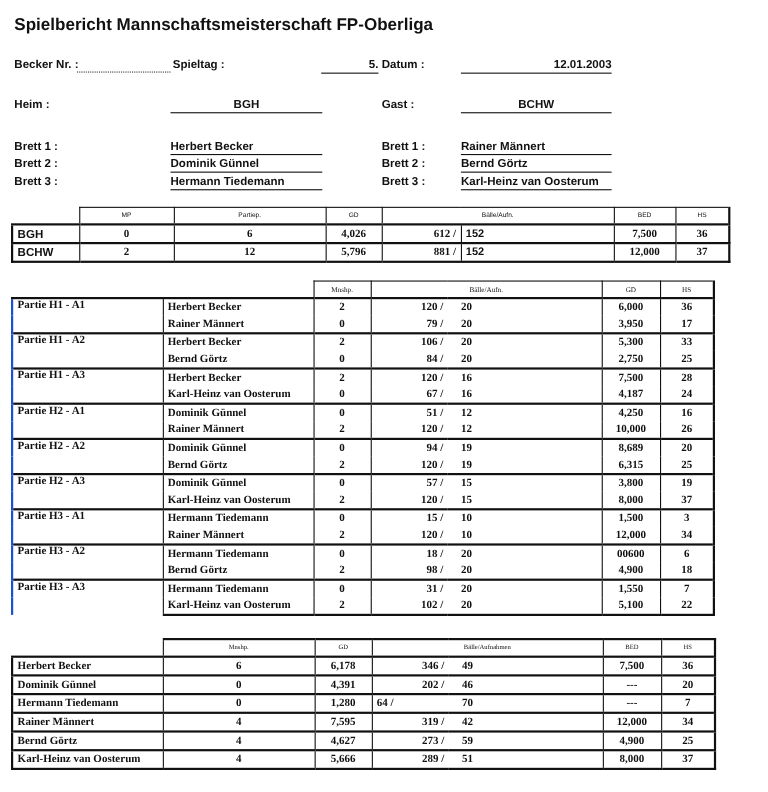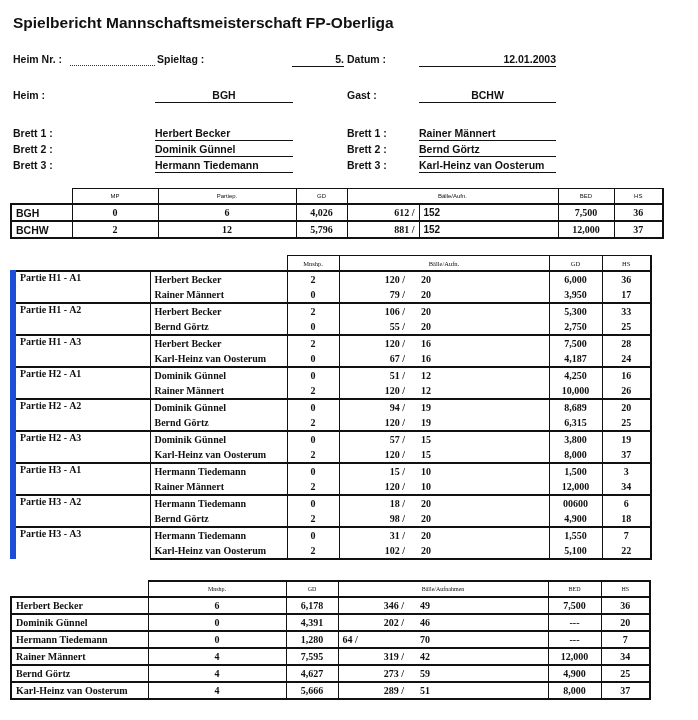--- a/index.html
+++ b/index.html
@@ -24,42 +24,42 @@
   #summary td.num { text-align: center; font-family: "Liberation Serif", serif; font-weight: bold; }
   #summary td.last { border-right: 2px solid #111; }
 
   
   #games { left: 10px; top: 255px; }
   #games td { font-family: "Liberation Serif", serif; font-weight: bold; font-size: 10px; height: 15px; border-left: 1px solid #111; border-right: 1px solid #111; }
   #games .hdr td { font-size: 6.5px; text-align: center; border: 1px solid #111; height: 14px; font-weight: normal; }
   #games .hdr td.blank { border: none; border-bottom: 2px solid #111; }
   #games tr.gtop td { border-top: 2px solid #111; }
   #games tr.gbot td { border-bottom: 1px solid #111; }
-  #games td.partie { border-left: 6px solid #1d4ed8; vertical-align: top; font-size: 10px; margin-top: 36px; }
+  #games td.partie { border-left: 2px solid #1d4ed8; vertical-align: top; font-size: 10px; margin-top: 36px; }
   #games td.c { text-align: center; }
   #games td.r { text-align: right; }
   #games td.last { border-right: 2px solid #111; }
   #games tr.end td { border-bottom: 2px solid #111; }
 
   
   #players { left: 10px; top: 580px; }
   #players td { font-family: "Liberation Serif", serif; font-weight: bold; font-size: 10px; height: 15px; border: 1px solid #111; border-top: 2px solid #111; }
   #players .hdr td { font-size: 6px; text-align: center; height: 14px; font-weight: normal; border-top: 2px solid #111; }
   #players .hdr td.blank { border: none; border-bottom: 2px solid #111; }
   #players td.pname { border-left: 2px solid #111; }
   #players td.c { text-align: center; }
   #players td.last { border-right: 2px solid #111; }
   #players tr.endrow td { border-bottom: 2px solid #111; }
 </style>
 </head>
 <body>
 
 <div id="title" class="abs sans">Spielbericht Mannschaftsmeisterschaft FP-Oberliga</div>
 
-<div class="abs sans lbl" style="left:13px;top:53px;">Heim Nr. :</div>
+<div class="abs sans lbl" style="left:13px;top:53px;">Becker Nr. :</div>
 <div class="abs sans dotline" style="left:70px;top:53px;width:85px;height:12px;"></div>
 <div class="abs sans lbl" style="left:157px;top:53px;">Spieltag :</div>
 <div class="abs sans fieldline" style="left:292px;top:53px;width:52px;text-align:right;">5.</div>
 <div class="abs sans lbl" style="left:347px;top:53px;">Datum :</div>
 <div class="abs sans fieldline" style="left:419px;top:53px;width:137px;text-align:right;">12.01.2003</div>
 
 <div class="abs sans lbl" style="left:13px;top:89px;">Heim :</div>
 <div class="abs sans fieldline" style="left:155px;top:89px;width:138px;text-align:center;">BGH</div>
 <div class="abs sans lbl" style="left:347px;top:89px;">Gast :</div>
 <div class="abs sans fieldline" style="left:419px;top:89px;width:137px;text-align:center;">BCHW</div>
@@ -163,21 +163,21 @@
         <td>Herbert Becker</td>
         <td class="c">2</td>
         <td class="r" style="border-right:none;"><span>106</span> <span>/</span></td>
         <td style="border-left:none;padding-left:12px;">20</td>
         <td class="c">5,300</td>
         <td class="c last">33</td>
       </tr>
       <tr class="gbot">
         <td>Bernd Görtz</td>
         <td class="c">0</td>
-        <td class="r" style="border-right:none;"><span>55</span> <span>/</span></td>
+        <td class="r" style="border-right:none;"><span>84</span> <span>/</span></td>
         <td style="border-left:none;padding-left:12px;">20</td>
         <td class="c">2,750</td>
         <td class="c last">25</td>
       </tr>
       <tr class="gtop">
         <td class="partie" rowspan="2">Partie H1 - A3</td>
         <td>Herbert Becker</td>
         <td class="c">2</td>
         <td class="r" style="border-right:none;"><span>120</span> <span>/</span></td>
         <td style="border-left:none;padding-left:12px;">16</td>

